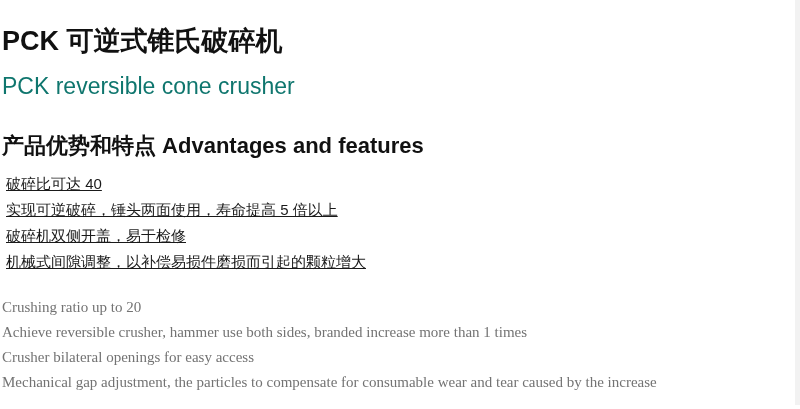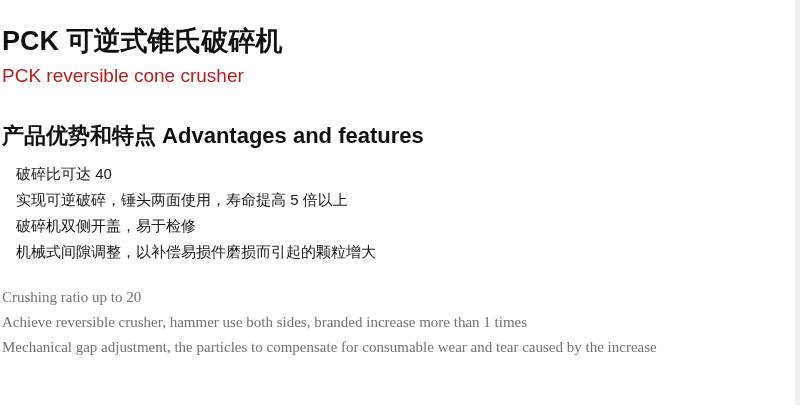--- a/index.html
+++ b/index.html
@@ -23,35 +23,36 @@
   }
   .title-cn {
     font-size: 27px;
     font-weight: bold;
     letter-spacing: 0px;
     line-height: 34px;
     color: #111111;
     margin: 0;
   }
   .title-en {
-    font-size: 19px;
+    font-size: 23px;
     font-weight: normal;
     line-height: 26px;
-    color: #b91c1c;
-    margin: 5px 0 0 0;
+    color: #0f766e;
+    margin: 15px 0 0 0;
   }
   .section-heading {
     font-size: 22px;
     font-weight: bold;
     line-height: 30px;
     color: #111111;
     margin: 32px 0 0 0;
   }
   .cn-list {
-    margin: 10px 0 0 14px;
+    margin: 10px 0 0 4px;
+    text-decoration: underline;
   }
   .cn-line {
     font-size: 15px;
     line-height: 26px;
     color: #1a1a1a;
   }
   .en-list {
     margin: 20px 0 0 0;
   }
   .en-line {
@@ -90,18 +91,19 @@
   <div class="cn-list">
     <div class="cn-line">破碎比可达 40</div>
     <div class="cn-line">实现可逆破碎，锤头两面使用，寿命提高 5 倍以上</div>
     <div class="cn-line">破碎机双侧开盖，易于检修</div>
     <div class="cn-line">机械式间隙调整，以补偿易损件磨损而引起的颗粒增大</div>
   </div>
 
   <div class="en-list">
     <div class="en-line">Crushing ratio up to 20</div>
     <div class="en-line">Achieve reversible crusher, hammer use both sides, branded increase more than 1 times</div>
+    <div class="en-line">Crusher bilateral openings for easy access</div>
     <div class="en-line">Mechanical gap adjustment, the particles to compensate for consumable wear and tear caused by the increase</div>
   </div>
 
   <div class="right-edge"></div>
   <div class="bottom-edge"></div>
 </div>
 
 </body></html>

